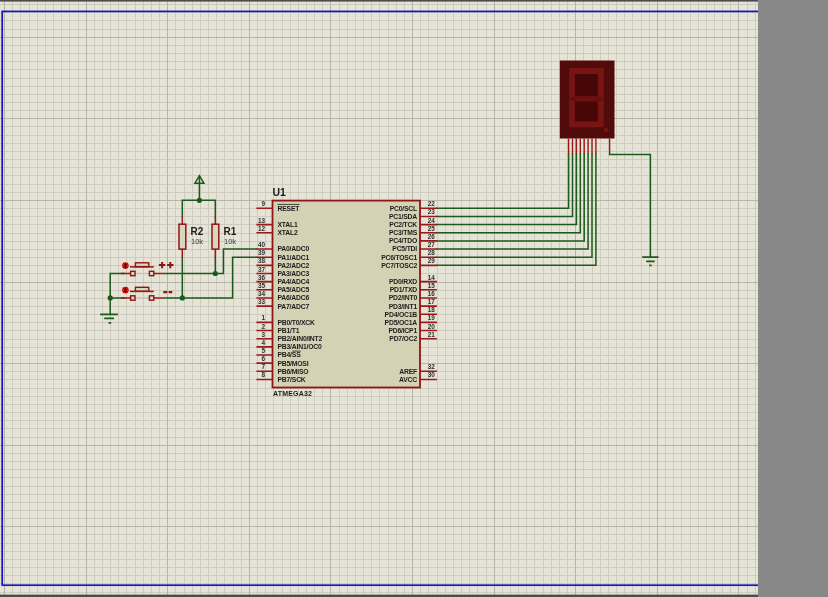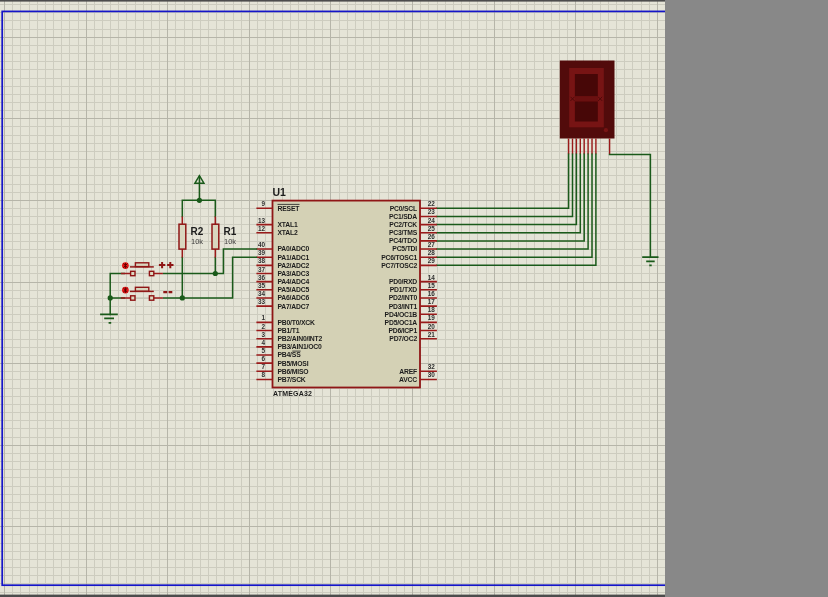--- a/index.html
+++ b/index.html
@@ -1,14 +1,14 @@
 <!DOCTYPE html>
 <html><head><meta charset="utf-8"><style>
 html,body{margin:0;padding:0;background:#888;}
-#c{position:relative;width:665px;height:597px;overflow:hidden;text-decoration:underline;}
+#c{position:relative;width:758px;height:597px;overflow:hidden;text-decoration:underline;}
 text{font-family:"Liberation Sans",sans-serif;}
 </style></head><body>
 <div id="c">
 <svg width="828" height="597" viewBox="0 0 828 597">
 <rect x="0" y="0" width="828" height="597" fill="#e5e4d7"></rect>
 <path d="M4.5 0V597 M12.5 0V597 M20.5 0V597 M29.5 0V597 M37.5 0V597 M45.5 0V597 M53.5 0V597 M61.5 0V597 M69.5 0V597 M78.5 0V597 M86.5 0V597 M94.5 0V597 M102.5 0V597 M110.5 0V597 M118.5 0V597 M126.5 0V597 M135.5 0V597 M143.5 0V597 M151.5 0V597 M159.5 0V597 M167.5 0V597 M175.5 0V597 M184.5 0V597 M192.5 0V597 M200.5 0V597 M208.5 0V597 M216.5 0V597 M224.5 0V597 M233.5 0V597 M241.5 0V597 M249.5 0V597 M257.5 0V597 M265.5 0V597 M273.5 0V597 M282.5 0V597 M290.5 0V597 M298.5 0V597 M306.5 0V597 M314.5 0V597 M322.5 0V597 M330.5 0V597 M339.5 0V597 M347.5 0V597 M355.5 0V597 M363.5 0V597 M371.5 0V597 M379.5 0V597 M388.5 0V597 M396.5 0V597 M404.5 0V597 M412.5 0V597 M420.5 0V597 M428.5 0V597 M437.5 0V597 M445.5 0V597 M453.5 0V597 M461.5 0V597 M469.5 0V597 M477.5 0V597 M486.5 0V597 M494.5 0V597 M502.5 0V597 M510.5 0V597 M518.5 0V597 M526.5 0V597 M534.5 0V597 M543.5 0V597 M551.5 0V597 M559.5 0V597 M567.5 0V597 M575.5 0V597 M583.5 0V597 M592.5 0V597 M600.5 0V597 M608.5 0V597 M616.5 0V597 M624.5 0V597 M632.5 0V597 M641.5 0V597 M649.5 0V597 M657.5 0V597 M665.5 0V597 M673.5 0V597 M681.5 0V597 M690.5 0V597 M698.5 0V597 M706.5 0V597 M714.5 0V597 M722.5 0V597 M730.5 0V597 M738.5 0V597 M747.5 0V597 M755.5 0V597 M763.5 0V597 M771.5 0V597 M779.5 0V597 M787.5 0V597 M796.5 0V597 M804.5 0V597 M812.5 0V597 M820.5 0V597 M0 4.5H828 M0 12.5H828 M0 20.5H828 M0 29.5H828 M0 37.5H828 M0 45.5H828 M0 53.5H828 M0 61.5H828 M0 69.5H828 M0 78.5H828 M0 86.5H828 M0 94.5H828 M0 102.5H828 M0 110.5H828 M0 118.5H828 M0 126.5H828 M0 135.5H828 M0 143.5H828 M0 151.5H828 M0 159.5H828 M0 167.5H828 M0 175.5H828 M0 184.5H828 M0 192.5H828 M0 200.5H828 M0 208.5H828 M0 216.5H828 M0 224.5H828 M0 233.5H828 M0 241.5H828 M0 249.5H828 M0 257.5H828 M0 265.5H828 M0 273.5H828 M0 282.5H828 M0 290.5H828 M0 298.5H828 M0 306.5H828 M0 314.5H828 M0 322.5H828 M0 330.5H828 M0 339.5H828 M0 347.5H828 M0 355.5H828 M0 363.5H828 M0 371.5H828 M0 379.5H828 M0 388.5H828 M0 396.5H828 M0 404.5H828 M0 412.5H828 M0 420.5H828 M0 428.5H828 M0 437.5H828 M0 445.5H828 M0 453.5H828 M0 461.5H828 M0 469.5H828 M0 477.5H828 M0 486.5H828 M0 494.5H828 M0 502.5H828 M0 510.5H828 M0 518.5H828 M0 526.5H828 M0 534.5H828 M0 543.5H828 M0 551.5H828 M0 559.5H828 M0 567.5H828 M0 575.5H828 M0 583.5H828 M0 592.5H828" stroke="#cdccbf" stroke-width="1" shape-rendering="crispEdges" fill="none"></path>
 <path d="M4.5 0V597 M86.5 0V597 M167.5 0V597 M249.5 0V597 M330.5 0V597 M412.5 0V597 M494.5 0V597 M575.5 0V597 M657.5 0V597 M738.5 0V597 M820.5 0V597 M0 37.5H828 M0 118.5H828 M0 200.5H828 M0 282.5H828 M0 363.5H828 M0 445.5H828 M0 526.5H828" stroke="#b6b5a9" stroke-width="1" shape-rendering="crispEdges" fill="none"></path>
 <rect x="0" y="0" width="828" height="1.6" fill="#4c4c4c"></rect>
 <rect x="0" y="594.6" width="828" height="2.4" fill="#4c4c4c"></rect>
 <rect x="2.2" y="11.4" width="819.8" height="573.8" fill="none" stroke="#1515c8" stroke-width="1.7"></rect>

